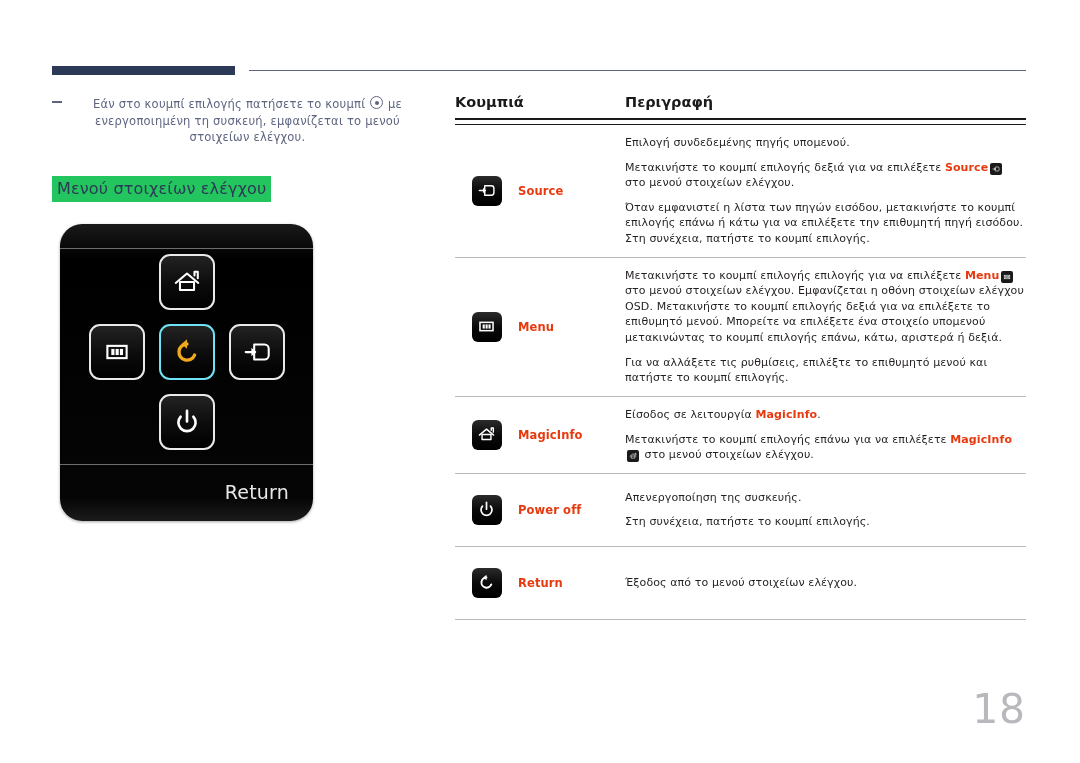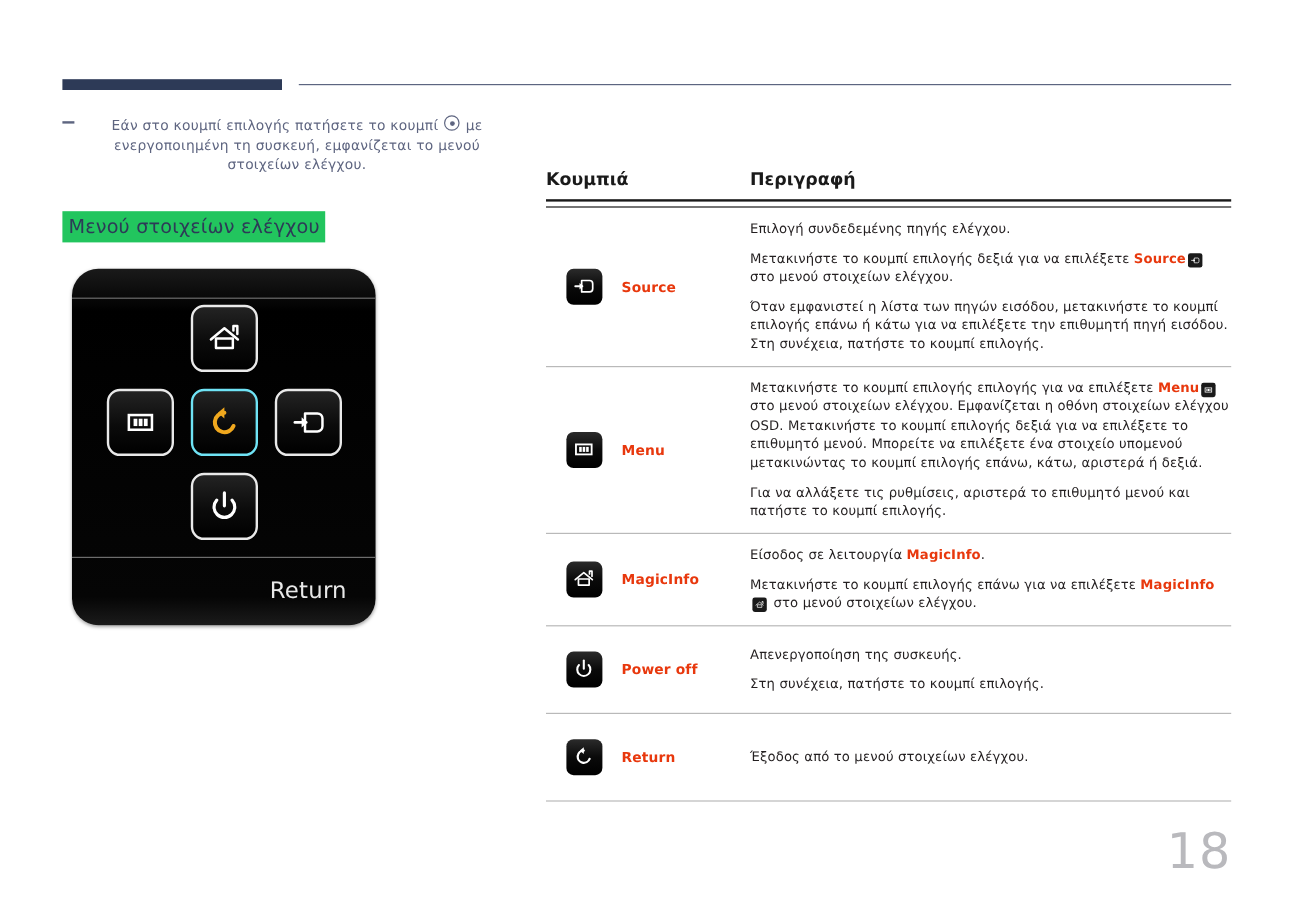--- a/index.html
+++ b/index.html
@@ -157,21 +157,20 @@
   .osd-key.k-right { left: 140px;top: 70px; }
   .osd-key.k-down  { left: 70px; top: 140px; }
   .osd-key svg { display:block; }
 
   
   #table-wrap {
     position: absolute;
     left: 455px;
     top: 94px;
     width: 571px;
-    margin-top: 48px;
   }
   .tbl-head {
     display: flex;
     padding-bottom: 8px;
   }
   .tbl-head .c-btn {
     width: 170px;
     font-size: 14.5px;
     font-weight: bold;
     color: #1a1a1a;
@@ -346,21 +345,21 @@
           <div class="btn-tile">
             <svg width="19" height="19" viewBox="0 0 32 32">
               <path d="M13 8 H24 A4.5 4.5 0 0 1 28.5 12.5 V19.5 A4.5 4.5 0 0 1 24 24 H13 Z" fill="none" stroke="#ffffff" stroke-width="2.4" stroke-linejoin="round"></path>
               <path d="M4 16 H14" fill="none" stroke="#ffffff" stroke-width="2.6" stroke-linecap="round"></path>
               <path d="M10 11.5 L15 16 L10 20.5 Z" fill="#ffffff"></path>
             </svg>
           </div>
         </div>
         <div class="cell-label">Source</div>
         <div class="cell-desc">
-          <p><span>Επιλογή συνδεδεμένης πηγής ελέγχου.</span></p>
+          <p><span>Επιλογή συνδεδεμένης πηγής υπομενού.</span></p>
           <p><span>Μετακινήστε το κουμπί επιλογής δεξιά για να επιλέξετε </span><span class="hl">Source</span><span class="mini-tile">
               <svg width="8" height="8" viewBox="0 0 32 32">
                 <path d="M13 8 H24 A4.5 4.5 0 0 1 28.5 12.5 V19.5 A4.5 4.5 0 0 1 24 24 H13 Z" fill="none" stroke="#ffffff" stroke-width="2.4" stroke-linejoin="round"></path>
                 <path d="M4 16 H14" fill="none" stroke="#ffffff" stroke-width="2.6" stroke-linecap="round"></path>
                 <path d="M10 11.5 L15 16 L10 20.5 Z" fill="#ffffff"></path>
               </svg>
             </span><span> στο μενού στοιχείων ελέγχου.</span></p>
           <p><span>Όταν εμφανιστεί η λίστα των πηγών εισόδου, μετακινήστε το κουμπί επιλογής επάνω ή κάτω για να επιλέξετε την επιθυμητή πηγή εισόδου. Στη συνέχεια, πατήστε το κουμπί επιλογής.</span></p>
         </div>
       </div>
@@ -378,21 +377,21 @@
         <div class="cell-label">Menu</div>
         <div class="cell-desc">
           <p><span>Μετακινήστε το κουμπί επιλογής επιλογής για να επιλέξετε </span><span class="hl">Menu</span><span class="mini-tile">
               <svg width="8" height="8" viewBox="0 0 32 32">
                 <rect x="5" y="9" width="22" height="14" fill="none" stroke="#ffffff" stroke-width="2.6"></rect>
                 <rect x="9.5" y="12.5" width="3.6" height="7" fill="#ffffff"></rect>
                 <rect x="14.4" y="12.5" width="3.6" height="7" fill="#ffffff"></rect>
                 <rect x="19.3" y="12.5" width="3.6" height="7" fill="#ffffff"></rect>
               </svg>
             </span><span> στο μενού στοιχείων ελέγχου. Εμφανίζεται η οθόνη στοιχείων ελέγχου OSD. Μετακινήστε το κουμπί επιλογής δεξιά για να επιλέξετε το επιθυμητό μενού. Μπορείτε να επιλέξετε ένα στοιχείο υπομενού μετακινώντας το κουμπί επιλογής επάνω, κάτω, αριστερά ή δεξιά.</span></p>
-          <p><span>Για να αλλάξετε τις ρυθμίσεις, αριστερά το επιθυμητό μενού και πατήστε το κουμπί επιλογής.</span></p>
+          <p><span>Για να αλλάξετε τις ρυθμίσεις, επιλέξτε το επιθυμητό μενού και πατήστε το κουμπί επιλογής.</span></p>
         </div>
       </div>
       <div class="tbl-row">
         <div class="cell-icon">
           <div class="btn-tile">
             <svg width="19" height="19" viewBox="0 0 32 32">
               <path d="M4 17 L16 7 L28 17" fill="none" stroke="#ffffff" stroke-width="2.4" stroke-linecap="round" stroke-linejoin="round"></path>
               <path d="M24 9 L24 5 L27.5 5 L27.5 12" fill="none" stroke="#ffffff" stroke-width="2.4" stroke-linecap="round" stroke-linejoin="round"></path>
               <rect x="8.5" y="16" width="15" height="8.5" fill="none" stroke="#ffffff" stroke-width="2.4" stroke-linejoin="round"></rect>
             </svg>

